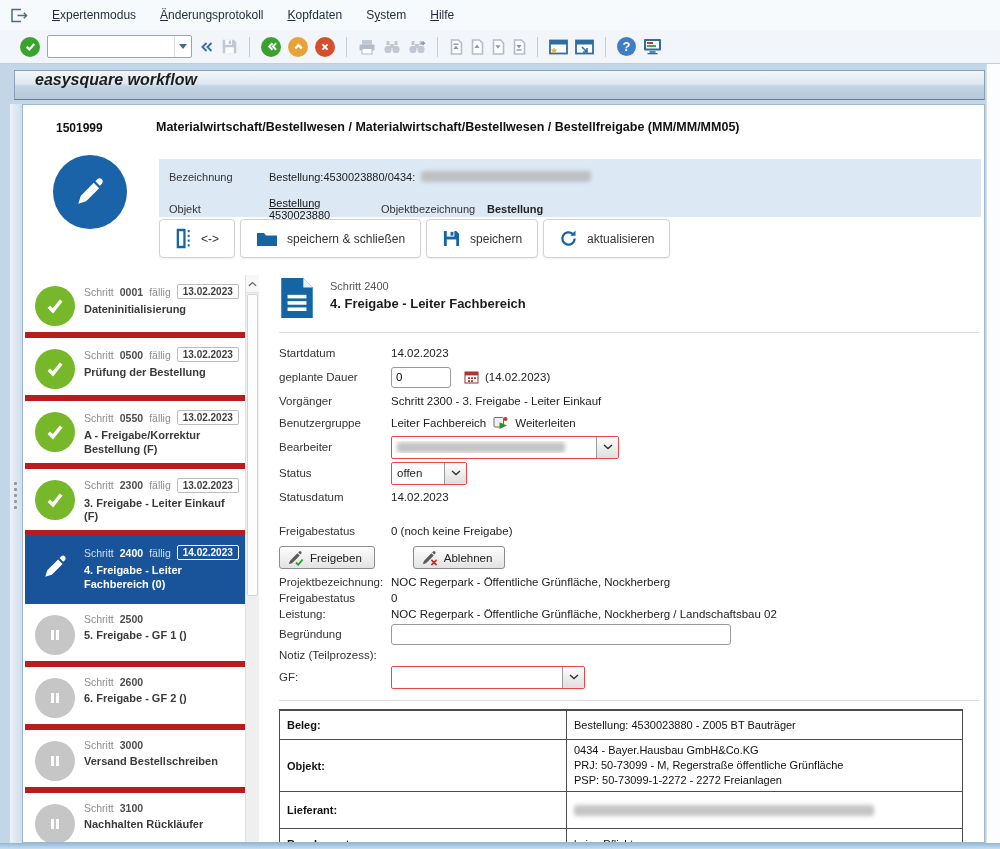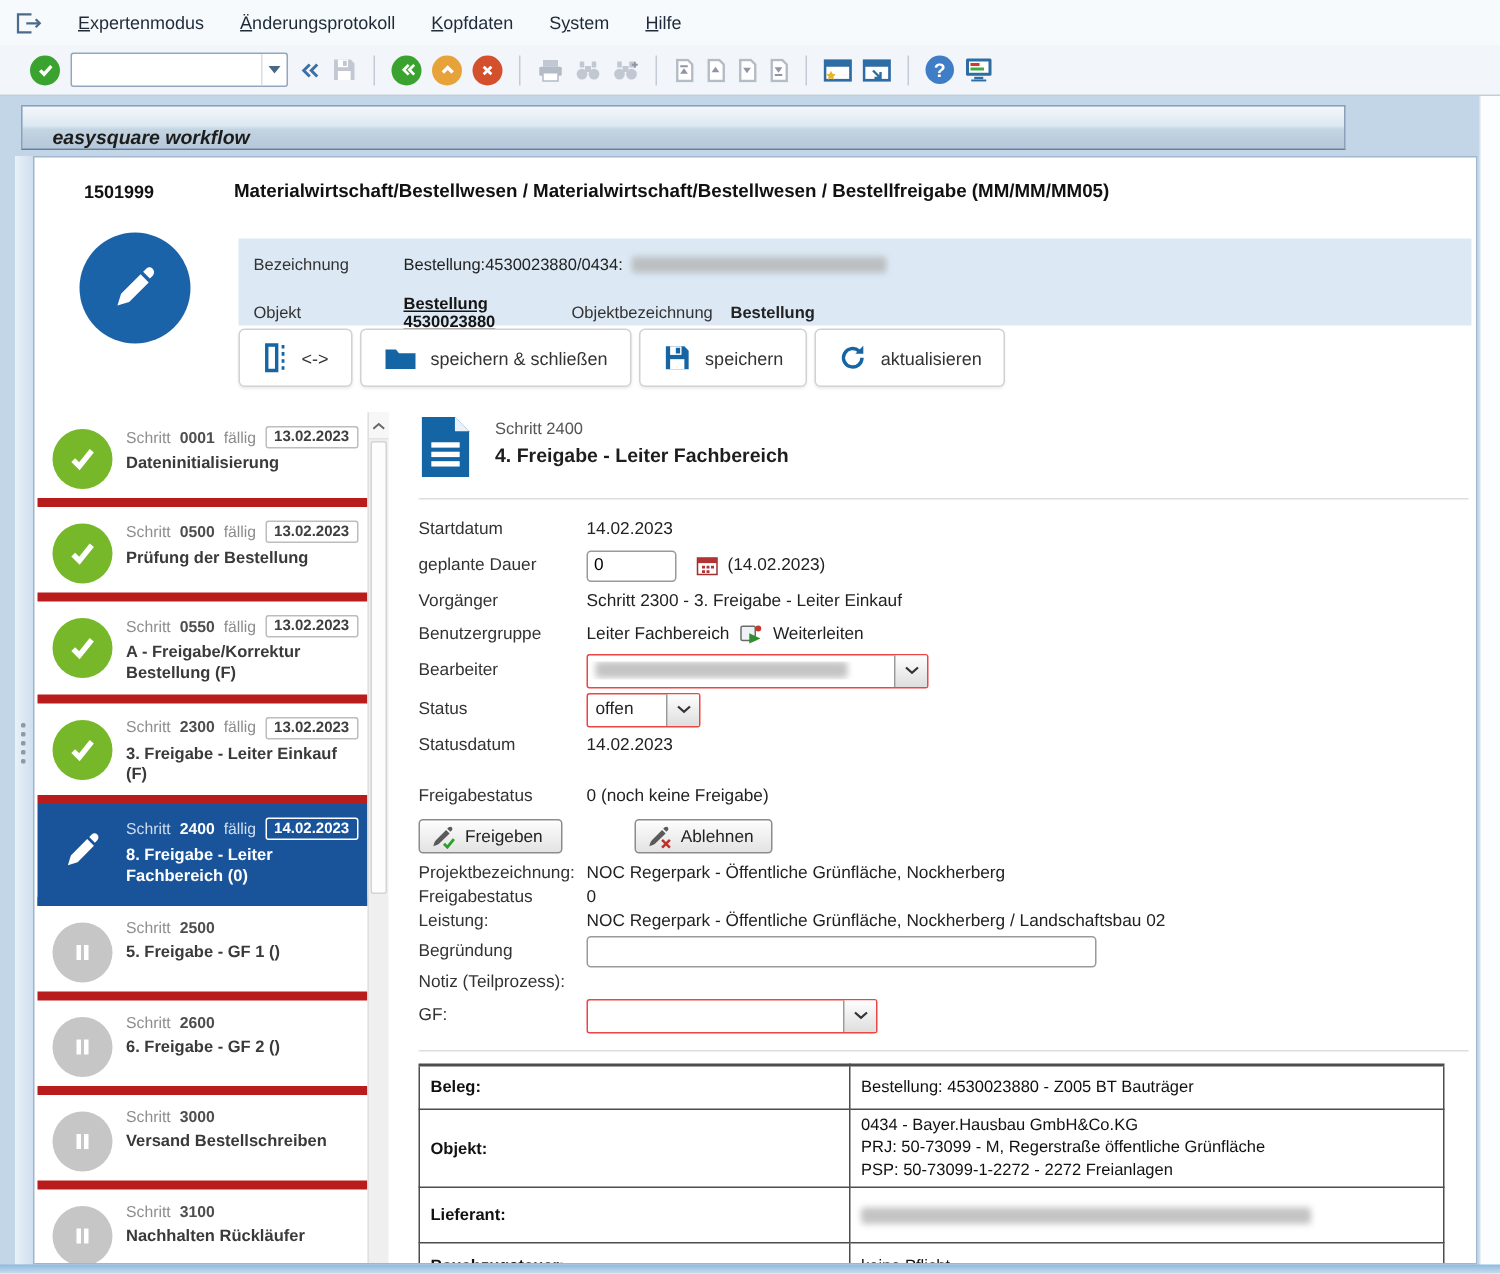--- a/index.html
+++ b/index.html
@@ -28,25 +28,25 @@
   .c-red{background:#d4502c}
   .c-help{background:#3f7ec6;color:#fff;font-size:13px;font-weight:bold;width:19px;height:19px}
   .combo{display:flex;align-items:center;border:1px solid #92a7bd;background:#fff;height:21px;border-radius:2px}
   .combo input{border:none;outline:none;width:118px;height:17px;font-size:11px;padding:0 4px;background:transparent}
   .combo .dd{width:16px;height:100%;display:flex;align-items:center;justify-content:center;border-left:1px solid #d6dee8}
   .combo .dd i{width:0;height:0;border-left:4px solid transparent;border-right:4px solid transparent;border-top:5px solid #4a6785}
   .tsep{width:1px;height:20px;background:#c3ccd6;margin:0 4px;flex:none}
   .ticon{display:flex;align-items:center;justify-content:center;flex:none}
 
   
-  .titlebar{position:absolute;left:14px;top:70px;width:883px;height:30px;box-sizing:border-box;
+  .titlebar{position:absolute;left:14px;top:70px;width:971px;height:30px;box-sizing:border-box;
     background:linear-gradient(180deg,#f3f7fa 0%,#dde8f1 45%,#c3d4e2 55%,#b5c8d9 100%);
     border:1px solid #8aa1b9;border-bottom-color:#66809c;
-    display:flex;align-items:flex-end;padding-left:20px;
-    font-size:13px;font-weight:bold;font-style:italic;color:#1c1c1c}
+    display:flex;align-items:flex-start;padding-left:20px;
+    font-size:16px;font-weight:bold;font-style:italic;color:#1c1c1c}
 
   
   .panel{position:absolute;left:22px;top:104px;width:963px;height:739px;background:#ffffff;
     border:1px solid #9fb6cc;box-sizing:border-box;overflow:hidden}
   .splitter{position:absolute;left:10px;top:104px;width:12px;height:739px;
     background:linear-gradient(90deg,#eaf1f8,#cfdeee)}
   .splitter .grip{position:absolute;left:4px;top:378px;width:4px;display:flex;flex-direction:column;gap:3px}
   .splitter .grip i{width:3px;height:3px;background:#8d99a6;border-radius:1px}
   .rgutter{position:absolute;left:986px;top:64px;width:14px;height:785px;background:#fcfdfe;border-left:1px solid #d5e1ec}
   .bottomstrip{position:absolute;left:0;top:843px;width:1000px;height:6px;
@@ -56,21 +56,21 @@
   .pid{position:absolute;left:33px;top:16px;font-size:12px;font-weight:bold;color:#111}
   .crumb{position:absolute;left:133px;top:15px;font-size:12.5px;font-weight:bold;color:#111;width:810px}
   .penbadge{position:absolute;left:30px;top:50px;width:74px;height:74px;border-radius:50%;background:#1b63a8;
     display:flex;align-items:center;justify-content:center}
 
   .band{position:absolute;left:136px;top:54px;width:822px;height:58px;background:#dce9f5;
     padding:9px 0 0 10px;box-sizing:border-box;font-size:11px;color:#222}
   .band .row{display:flex;align-items:center;height:17px}
   .band .row+.row{margin-top:15px}
   .b-l{width:100px;flex:none;color:#333}
-  .b-link{width:112px;flex:none;font-weight:bold;text-decoration:underline;color:#141414;cursor:pointer}
+  .b-link{width:112px;flex:none;font-weight:normal;text-decoration:underline;color:#141414;cursor:pointer}
   .b-ol{width:106px;flex:none;color:#333}
   .b-bold{font-weight:bold}
   .redact{display:inline-block;background:#b5b5b5;border-radius:2px;filter:blur(2px);opacity:.8;height:11px;vertical-align:middle}
 
   .actions{position:absolute;left:136px;top:114px;display:flex;gap:5px}
   .abtn{height:37px;border:1px solid #d2d2d2;border-radius:4px;background:#fff;display:flex;align-items:center;
     gap:9px;padding:0 15px;font-size:12px;color:#333;box-shadow:0 1px 2px rgba(0,0,0,.07);cursor:pointer}
 
   
   .sidebar{position:absolute;left:2px;top:166px;width:234px;bottom:0}
@@ -108,21 +108,21 @@
   .inp.w-begr{width:330px}
   .sapselect{border:1px solid #ef4444;border-radius:2px;background:#fff;height:21px;display:flex;align-items:center}
   .sapselect .sval{flex:1;padding:0 5px;overflow:hidden;white-space:nowrap}
   .sapselect .sbtn{width:21px;height:21px;flex:none;border-left:1px solid #9a9a9a;
     background:linear-gradient(#fefefe,#dedede);display:flex;align-items:center;justify-content:center}
   .w-bearb{width:226px}
   .w-status{width:74px}
   .w-gf{width:192px}
   .inline{display:flex;align-items:center;gap:6px}
   .sp{height:12px}
-  .sapbtns{display:flex;gap:48px;margin:4px 0 5px}
+  .sapbtns{display:flex;gap:38px;margin:4px 0 5px}
   .sapbtn{display:flex;align-items:center;gap:6px;border:1px solid #8c8c8c;border-radius:3px;
     background:linear-gradient(#fdfdfd,#e3e3e3);padding:2px 12px 2px 7px;font-size:11.5px;color:#222;
     box-shadow:inset 0 1px #fff;cursor:pointer}
   .trow{display:flex;line-height:16px;align-items:flex-start}
   .hr2{border-top:1px solid #dedede;margin:10px 0 8px}
 
   table.sumtab{border-collapse:collapse;width:684px;background:#fff}
   table.sumtab td{border:1px solid #4d4d4d;padding:3px 7px;font-size:11px;color:#111;vertical-align:middle}
   table.sumtab{border:1px solid #4d4d4d;border-top:2px solid #4d4d4d}
   td.tl{width:272px;font-weight:bold}
@@ -425,21 +425,21 @@
               <path d="M4.2 19.8l1.6-5.2 8.7-8.7 3.6 3.6-8.7 8.7-5.2 1.6z M15.6 4.8l1.3-1.3c.9-.9 2.2-.9 3 0 .8.8.8 2.1 0 3l-1.3 1.3z" fill="#fff"></path>
             </svg>
         </span>
         <div class="stext">
           <div class="smeta">
             <span class="sgray">Schritt</span>
             <span class="snum">2400</span>
             <span class="sgray">fällig</span>
             <span class="sdate">14.02.2023</span>
           </div>
-          <div class="stitle">8. Freigabe - Leiter Fachbereich (0)</div>
+          <div class="stitle">4. Freigabe - Leiter Fachbereich (0)</div>
         </div>
       </div>
 
       <div class="step">
         <span class="sicon pend">
             <svg width="16" height="16" viewBox="0 0 16 16">
               <rect x="4" y="3" width="3" height="10" fill="#fff"></rect>
               <rect x="9" y="3" width="3" height="10" fill="#fff"></rect>
             </svg>
           </span>

